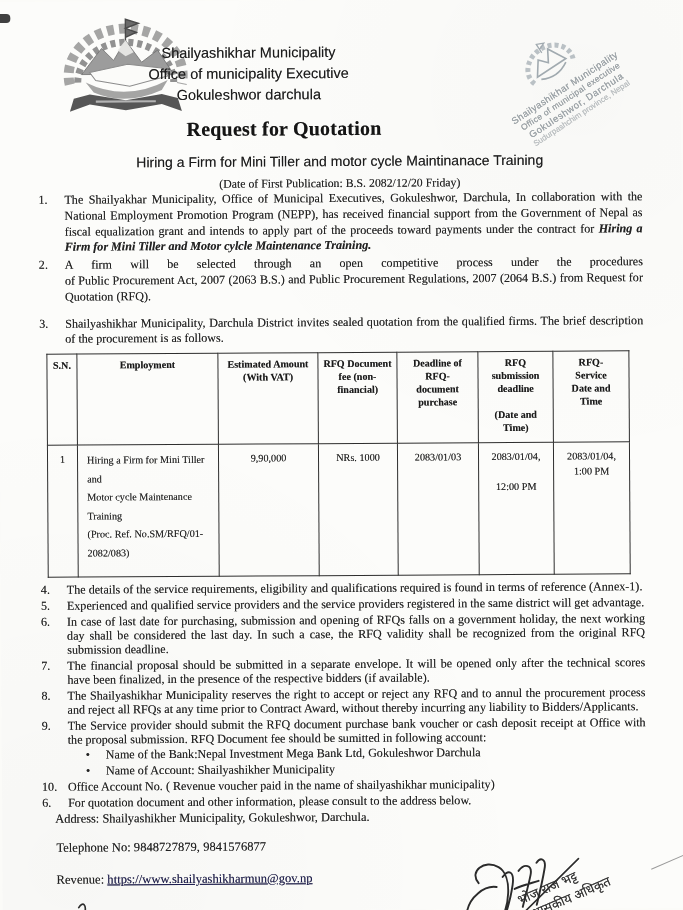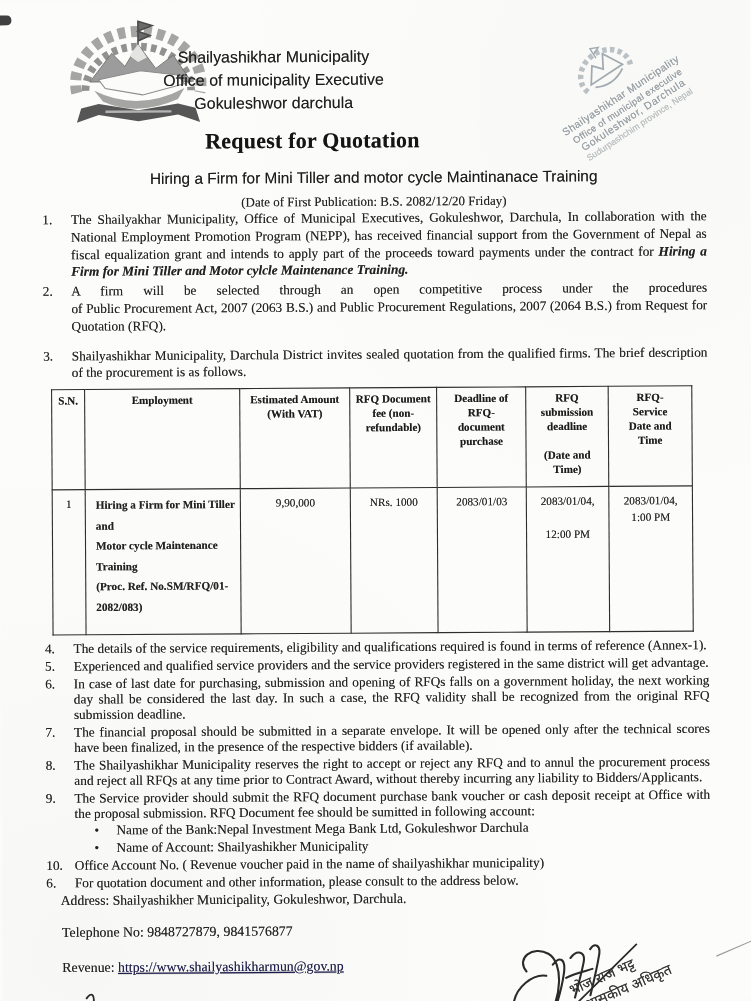--- a/index.html
+++ b/index.html
@@ -54,21 +54,21 @@
   .force-just{text-align:justify;text-align-last:justify;}
   .list-b{font-size:12.1px;line-height:14.2px;margin-top:3px;}
   .list-b .li{margin-bottom:1.5px;}
 
   
   table.rfq{border-collapse:collapse;margin:6px 0 5px 7px;table-layout:fixed;width:582px;}
   table.rfq td,table.rfq th{border:1.4px solid #2e2e2e;vertical-align:top;
        white-space:pre-line;font-family:"Liberation Serif","DejaVu Serif",serif;margin-left:23px;}
   table.rfq th{font-size:10.1px;font-weight:bold;text-align:center;padding:4px 2px 8px 2px;line-height:13px;color:#1b1b1b;}
   table.rfq td{font-size:10.2px;text-align:center;padding:6px 3px 14px 3px;line-height:15px;color:#222;}
-  table.rfq td.desc{text-align:left;padding-left:9px;line-height:18.5px;font-weight:bold;}
+  table.rfq td.desc{text-align:left;padding-left:9px;line-height:18.5px;}
 
   .bullets{margin:1px 0 1px 44px;}
   .bullet{display:flex;font-size:12.1px;line-height:15.2px;}
   .bullet .mark{width:20px;flex:0 0 20px;text-align:left;}
   .addr{margin-left:13px;font-size:12.4px;margin-top:2px;}
   .tel{margin-left:14px;font-size:12.6px;margin-top:15px;}
   .web{margin-left:14px;font-size:12.6px;margin-top:17px;}
   .web a{color:#1c1c50;text-decoration:underline;cursor:pointer;}
 
   
@@ -160,21 +160,21 @@
           <col style="width:76px">
       </colgroup>
       <tbody>
           <tr>
         <th>S.N.</th>
         <th>Employment</th>
         <th>Estimated Amount
 (With VAT)</th>
         <th>RFQ Document
 fee (non-
-refundable)</th>
+financial)</th>
         <th>Deadline of RFQ-
 document
 purchase</th>
         <th>RFQ
 submission
 deadline
 
 (Date and Time)</th>
         <th>RFQ-
 Service

